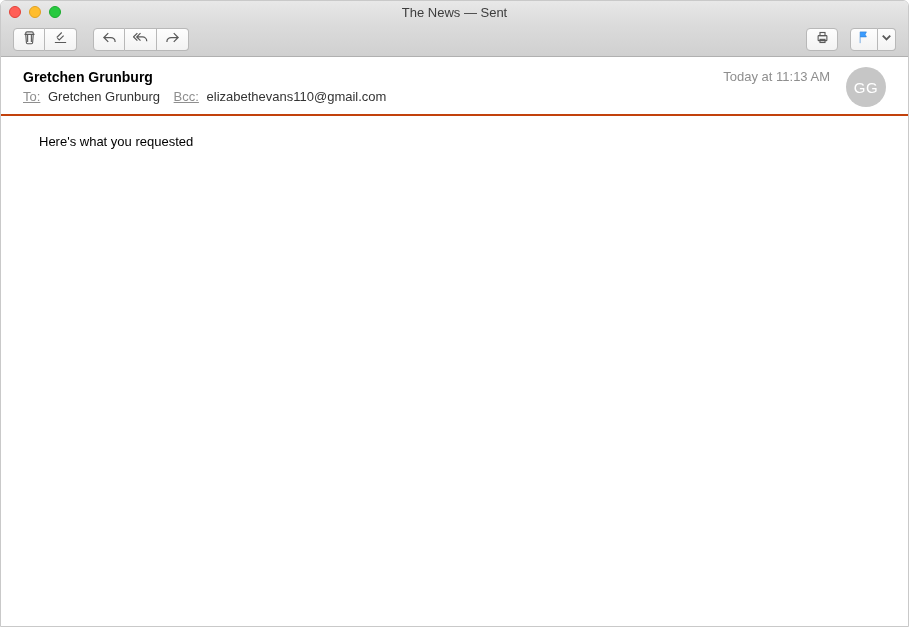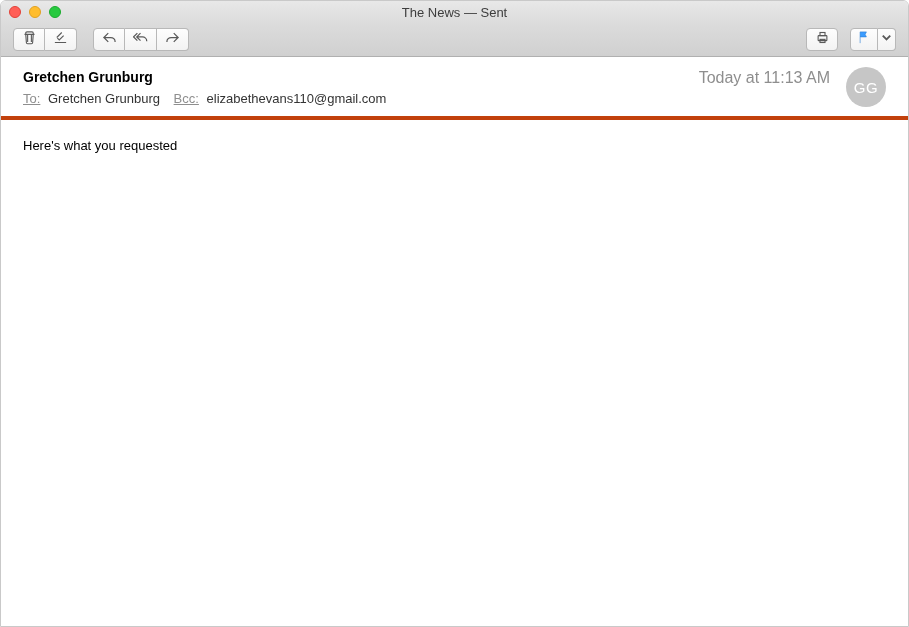--- a/index.html
+++ b/index.html
@@ -105,35 +105,35 @@
       border-bottom-right-radius: 0;
     }
     .flag-group .toolbar-btn:last-child {
       border-top-left-radius: 0;
       border-bottom-left-radius: 0;
       border-left: none;
       min-width: 18px;
     }
     .header {
       padding: 12px 22px 10px 22px;
-      border-bottom: 4px solid #c2410c;
+      border-bottom: 2px solid #c2410c;
       position: relative;
     }
     .from-row {
       display: flex;
       justify-content: space-between;
       align-items: flex-start;
     }
     .from-name {
       font-size: 14px;
       font-weight: 700;
       color: #000;
     }
     .timestamp {
-      font-size: 16px;
+      font-size: 13px;
       color: #8e8e8e;
       margin-right: 56px;
     }
     .recipients-row {
       margin-top: 4px;
       font-size: 13px;
       color: #333;
     }
     .label {
       color: #8e8e8e;
@@ -157,21 +157,21 @@
       border-radius: 50%;
       background: #c6c6c6;
       color: #fff;
       display: flex;
       align-items: center;
       justify-content: center;
       font-size: 15px;
       letter-spacing: 0.5px;
     }
     .body {
-      padding: 18px 22px;
+      padding: 18px 38px;
       font-size: 13px;
       color: #000;
       flex: 1;
     }
   </style>
 </head>
 <body>
 
 <div class="titlebar">
   <div class="traffic-lights">

